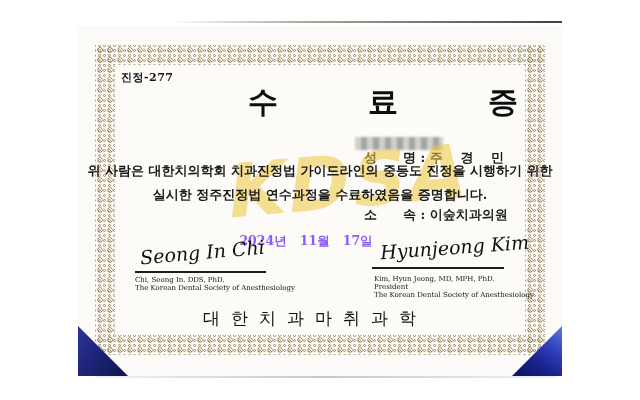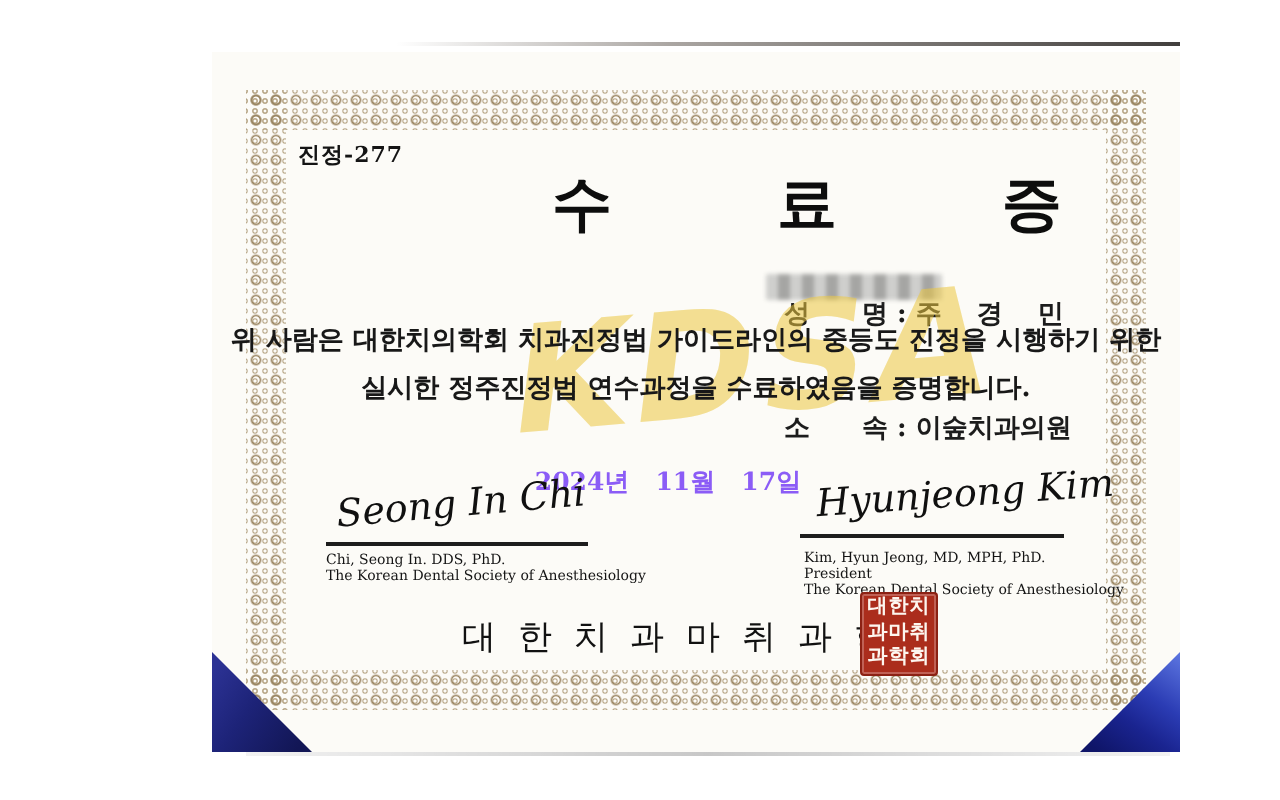--- a/index.html
+++ b/index.html
@@ -1,18 +1,18 @@
 <!DOCTYPE html>
 <html><head>
 <meta charset="utf-8">
 <style>
   * { margin:0; padding:0; box-sizing:border-box; }
   html,body { width:640px; height:400px; overflow:hidden; }
   body { background:#ffffff; font-family:"DejaVu Serif","Liberation Serif",serif; }
-  .stage { position:relative; width:552px; height:400px; background:#ffffff;margin-left:28px; }
+  .stage { position:relative; width:552px; height:400px; background:#ffffff; }
 
   
   .shadow-top { position:absolute; left:170px; top:21px; width:392px; height:2px;
     background:linear-gradient(90deg, rgba(130,120,110,0) 0%, rgba(100,92,85,0.55) 35%, rgba(45,42,40,0.9) 100%); }
   .shadow-bottom { position:absolute; left:95px; top:376px; width:462px; height:2px;
     background:linear-gradient(90deg, rgba(0,0,0,0.05), rgba(0,0,0,0.22) 50%, rgba(0,0,0,0.05)); }
 
   
   .paper { position:absolute; left:78px; top:26px; width:484px; height:350px;
     background:#fcfbf7; }
@@ -26,21 +26,21 @@
     background-position: 0 0, 2px 3px; }
   .frame-top    { left:17px;  top:19px;  width:450px; height:20px; }
   .frame-bottom { left:17px;  top:309px; width:450px; height:20px; }
   .frame-left   { left:17px;  top:19px;  width:20px;  height:310px; }
   .frame-right  { left:447px; top:19px;  width:20px;  height:310px; }
 
   .serial { position:absolute; left:43px; top:44px; font-size:11px; font-weight:bold;
     color:#141414; letter-spacing:0.5px; }
 
   .title { position:absolute; left:170px; top:56px; font-size:30px; font-weight:bold;
-    color:#0d0d0d; letter-spacing:36px; white-space:pre; }
+    color:#0d0d0d; letter-spacing:36px; white-space:pre;font-family:Liberation Mono, monospace; }
 
   .info-block { position:absolute; left:286px; top:84px; font-size:13px; font-weight:600;
     color:#1c1c1c; line-height:19px; white-space:pre; }
 
   .redaction { position:absolute; left:277px; top:111px; width:88px; height:13px;
     background-image:
       repeating-linear-gradient(90deg, #cfcfcd 0 6px, #a5a5a3 6px 12px),
       repeating-linear-gradient(0deg, rgba(255,255,255,0.45) 0 4px, rgba(90,90,90,0.25) 4px 8px);
     filter: blur(1.1px); border-radius:1px; }
 
@@ -129,24 +129,19 @@
     <div class="sig sig-right">Hyunjeong Kim</div>
     <div class="sig-line sig-line-right"></div>
     <div class="cred cred-right">
       <div>Kim, Hyun Jeong, MD, MPH, PhD.</div>
       <div>President</div>
       <div>The Korean Dental Society of Anesthesiology</div>
     </div>
 
     <div class="org-name">대한치과마취과학</div>
 
-    <div class="seal">
-      <div class="seal-row">대한치</div>
-      <div class="seal-row">과마취</div>
-      <div class="seal-row">과학회</div>
-    </div>
 
   </div>
 
   <div class="corner corner-bl"></div>
   <div class="corner corner-br"></div>
 
 </div>
 
 </body></html>

